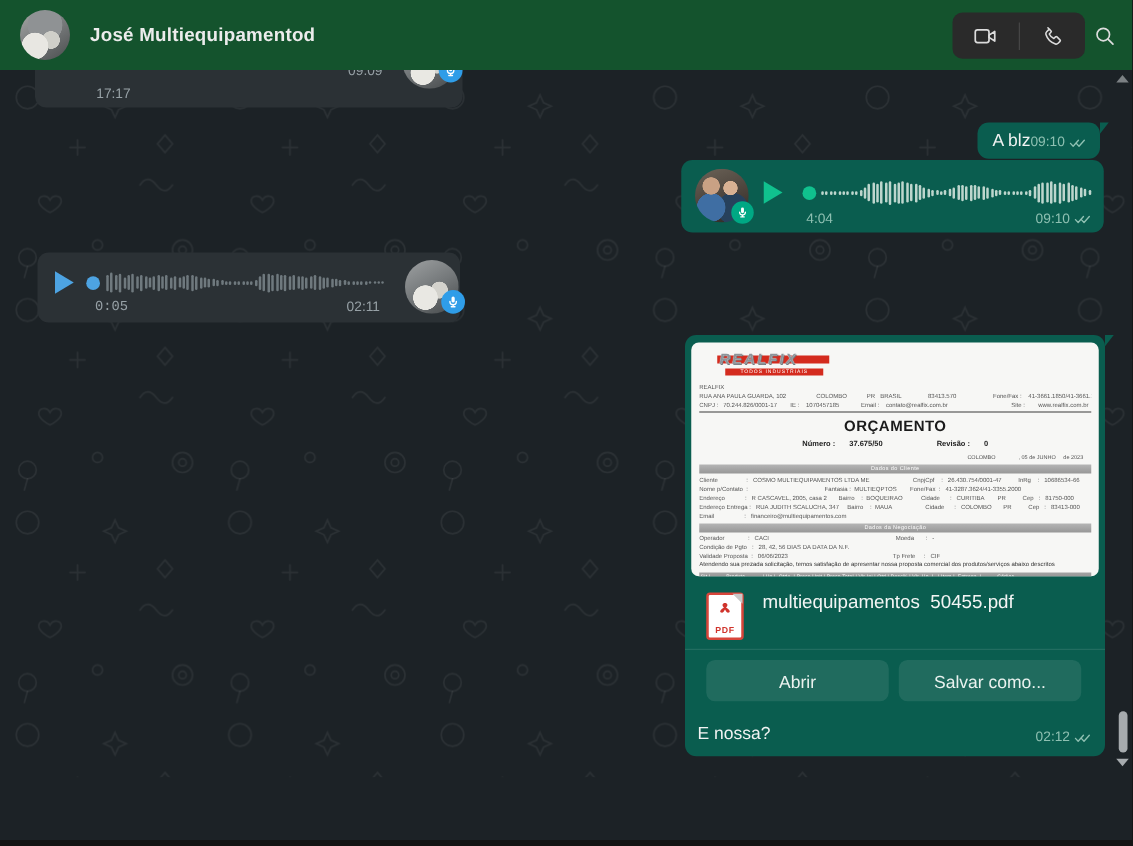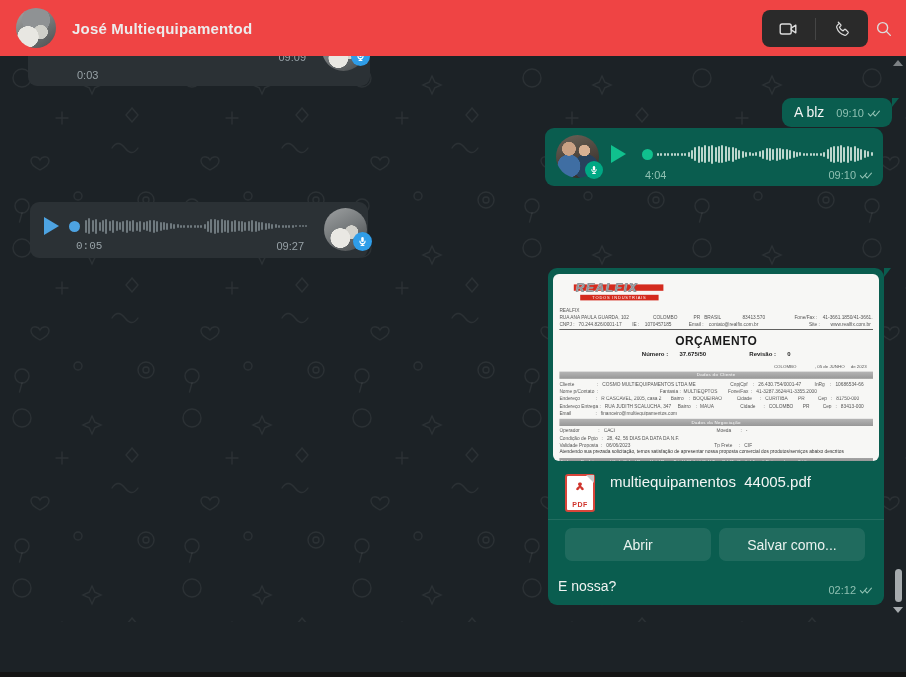--- a/index.html
+++ b/index.html
@@ -6,21 +6,21 @@
   html,body { background:#101010; }
   body { font-family:"Liberation Sans", sans-serif; }
   .app {
     position:relative; width:906px; height:677px; overflow:hidden;
     background:#1c2226; color:#e9e9e9;
   }
 
   
   .header {
     position:absolute; left:0; top:0; width:906px; height:56px;
-    background:#ef4444; display:flex; align-items:center; z-index:30;
+    background:#14532d; display:flex; align-items:center; z-index:30;
   }
   .hdr-avatar {
     position:absolute; left:16px; top:8px; width:40px; height:40px; border-radius:50%;
     background:
       radial-gradient(circle at 30% 72%, #e8e7e2 0 26%, transparent 27%),
       radial-gradient(circle at 62% 60%, #cfcfc9 0 20%, transparent 21%),
       radial-gradient(circle at 50% 30%, #8f9294 0 40%, transparent 41%),
       linear-gradient(145deg,#a7a8a6 0%, #7c7f80 45%, #4a4d4e 100%);
   }
   .hdr-name { position:absolute; left:72px; top:50%; transform:translateY(-50%);
@@ -78,21 +78,21 @@
       linear-gradient(160deg,#6b6257 0%, #473f38 60%, #2c2825 100%);
   }
   .micbadge { position:absolute; border-radius:50%; display:flex; align-items:center; justify-content:center; }
   .micbadge.blue { background:#2f9de8; } .micbadge.green { background:#00a884; }
   .micbadge svg { stroke:#fff; fill:none; stroke-width:1.2; stroke-linecap:round; }
 
   .dur { position:absolute; font-size:11px; color:#97a1a6; }
   .out .dur { color:#8fc0b2; }
 
   
-  .txtmsg { padding:6px 10px 7px 12px; display:flex; align-items:baseline; gap:12px; }
+  .txtmsg { padding:6px 10px 7px 12px; display:flex; align-items:baseline; }
   .txtmsg .body { font-size:14px; color:#f1f3f2; }
   .txtmsg .meta-inline { display:flex; align-items:center; gap:3px; }
 
   
   .doc-preview { position:absolute; left:5px; top:6px; width:326px; height:187px;
     border-radius:6px; background:#f7f7f5; overflow:hidden; cursor:pointer; }
   .doc-inner { width:408px; height:234px; transform:scale(0.8); transform-origin:0 0;
     position:relative; color:#4a4a4a; }
   .rf-logo { position:absolute; left:26px; top:8px; width:120px; height:26px; }
   .rf-redbar { position:absolute; left:0; top:5px; width:112px; height:8px; background:#d42b1e; }
@@ -200,21 +200,21 @@
             <path d="M62 56v12M56 62h12"></path>
             <circle cx="78" cy="140" r="4"></circle>
           </g>
         </pattern>
       </defs>
       <rect width="906" height="566" fill="url(#dp)"></rect>
     </svg>
 
     <div class="bubble in" style="left:28px; top:-16px; width:342px; height:46px;">
 
-      <span class="dur" style="left:49px; bottom:5px;">0:03</span>
+      <span class="dur" style="left:49px; bottom:5px;">17:17</span>
       <span class="time" style="position:absolute; right:64px; bottom:23px;margin-top:30px;">09:09</span>
       <div class="vavatar machine" style="left:294px; top:-12px; width:43px; height:43px;"></div>
       <div class="micbadge blue" style="left:323px; top:7px; width:19px; height:19px;">
         <svg width="11" height="11" viewBox="0 0 12 12">
             <rect x="4.6" y="1.2" width="2.8" height="5.4" rx="1.4" fill="#fff" stroke="none"></rect>
             <path d="M3.2 5.6a2.8 2.8 0 0 0 5.6 0"></path>
             <line x1="6" y1="8.6" x2="6" y2="9.8"></line>
             <line x1="4.4" y1="10.2" x2="7.6" y2="10.2"></line>
           </svg>
       </div>
@@ -385,21 +385,21 @@
           <i style="height: 3px;"></i>
           <i style="height: 3px;"></i>
           <i style="height: 3px;"></i>
           <i style="height: 3px;"></i>
           <i style="height: 2px;"></i>
           <i style="height: 2px;"></i>
           <i style="height: 2px;"></i>
           <i style="height: 2px;"></i>
         </div>
       <span class="dur" style="left:46px; bottom:6px;font-family:Liberation Mono, monospace;">0:05</span>
-      <span class="time" style="position:absolute; right:64px; bottom:6px;">09:27</span>
+      <span class="time" style="position:absolute; right:64px; bottom:6px;">02:11</span>
       <div class="vavatar machine" style="left:294px; top:6px; width:43px; height:43px;"></div>
       <div class="micbadge blue" style="left:323px; top:30px; width:19px; height:19px;">
         <svg width="11" height="11" viewBox="0 0 12 12">
             <rect x="4.6" y="1.2" width="2.8" height="5.4" rx="1.4" fill="#fff" stroke="none"></rect>
             <path d="M3.2 5.6a2.8 2.8 0 0 0 5.6 0"></path>
             <line x1="6" y1="8.6" x2="6" y2="9.8"></line>
             <line x1="4.4" y1="10.2" x2="7.6" y2="10.2"></line>
           </svg>
       </div>
     </div>
@@ -441,21 +441,21 @@
         </div>
       </div>
 
       <div class="pdf-icon">
         <div class="pdf-fold"></div>
         <svg class="pdf-swirl" width="16" height="16" viewBox="0 0 20 20">
           <path d="M10 3c-2.6 0-3.4 2.6-1 4.4C5.6 9.2 4 11.8 6.2 12.6c1.7.6 3-1.6 3.8-3.2.8 1.6 2.1 3.8 3.8 3.2 2.2-.8.6-3.4-2.8-5.2C13.4 5.6 12.6 3 10 3z" fill="#d0342c"></path>
         </svg>
         <div class="pdf-label">PDF</div>
       </div>
-      <div class="doc-filename">multiequipamentos  44005.pdf</div>
+      <div class="doc-filename">multiequipamentos  50455.pdf</div>
       <div class="doc-sep"></div>
 
       <button class="doc-btn" style="left:171px;">Salvar como...</button>
       <button class="doc-btn" style="left:17px;">Abrir</button>
 
       <div class="doc-caption">E nossa?</div>
       <div class="meta-row" style="right:10px; bottom:9px;">
         <span class="time on-green">02:12</span>
         <svg class="checks" viewBox="0 0 16 10">
           <path d="M1.2 5.2l2.4 2.6L8.3 2.4"></path>

